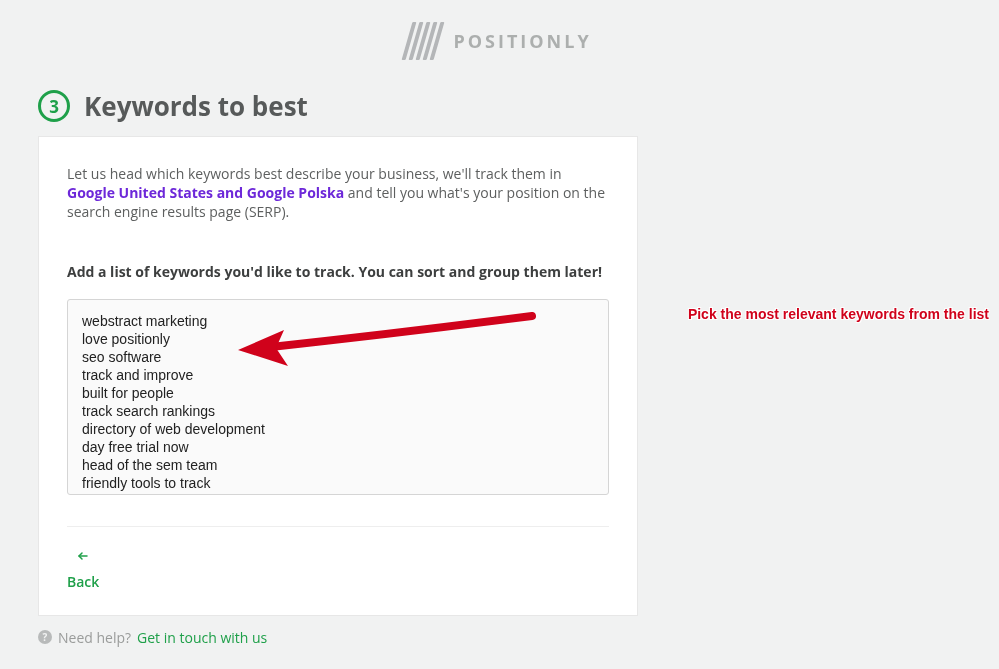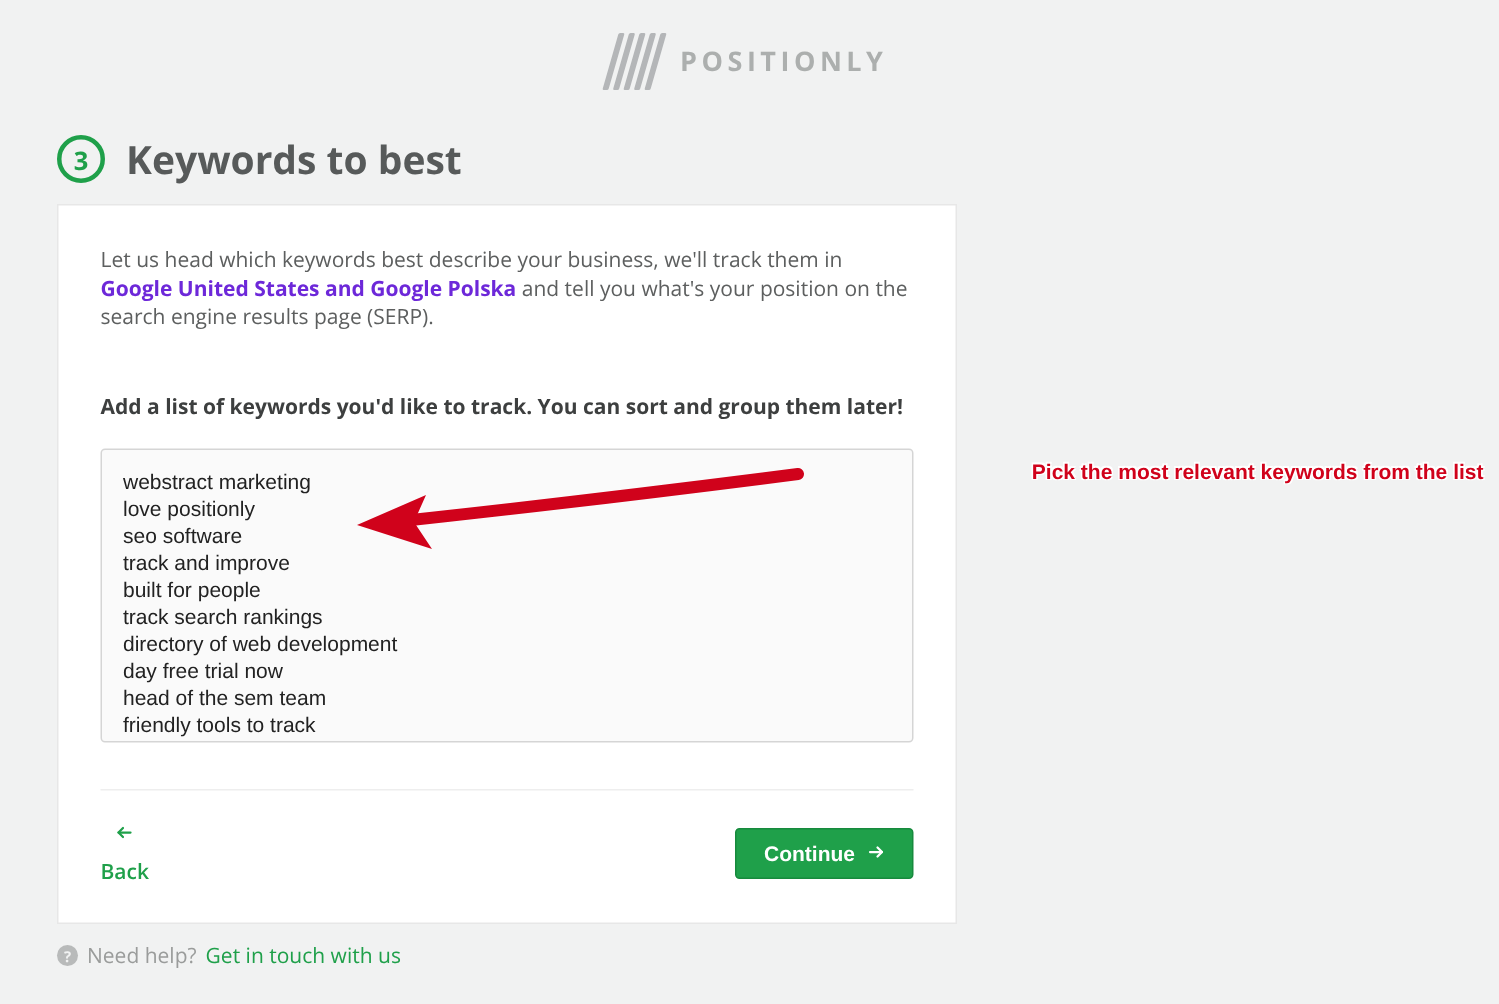--- a/index.html
+++ b/index.html
@@ -227,29 +227,20 @@
   <div class="footer-row">
     <div class="back-link">
       <span>
         <svg width="12" height="12" viewBox="0 0 24 24" fill="none" stroke="#1fa04a" stroke-width="3" stroke-linecap="round" stroke-linejoin="round">
           <line x1="20" y1="12" x2="4" y2="12"></line>
           <polyline points="10 18 4 12 10 6"></polyline>
         </svg>
       </span>
       <span>Back</span>
     </div>
-    <button class="continue-btn">
-      <span>Continue</span>
-      <span>
-        <svg width="12" height="12" viewBox="0 0 24 24" fill="none" stroke="#ffffff" stroke-width="3" stroke-linecap="round" stroke-linejoin="round">
-          <line x1="4" y1="12" x2="20" y2="12"></line>
-          <polyline points="14 6 20 12 14 18"></polyline>
-        </svg>
-      </span>
-    </button>
   </div>
 </div>
 
 <div class="help-row">
   <span class="q-mark">?</span>
   <span>Need help? </span>
   <a href="#">Get in touch with us</a>
 </div>
 
 <svg class="arrow-svg" width="310" height="80">

